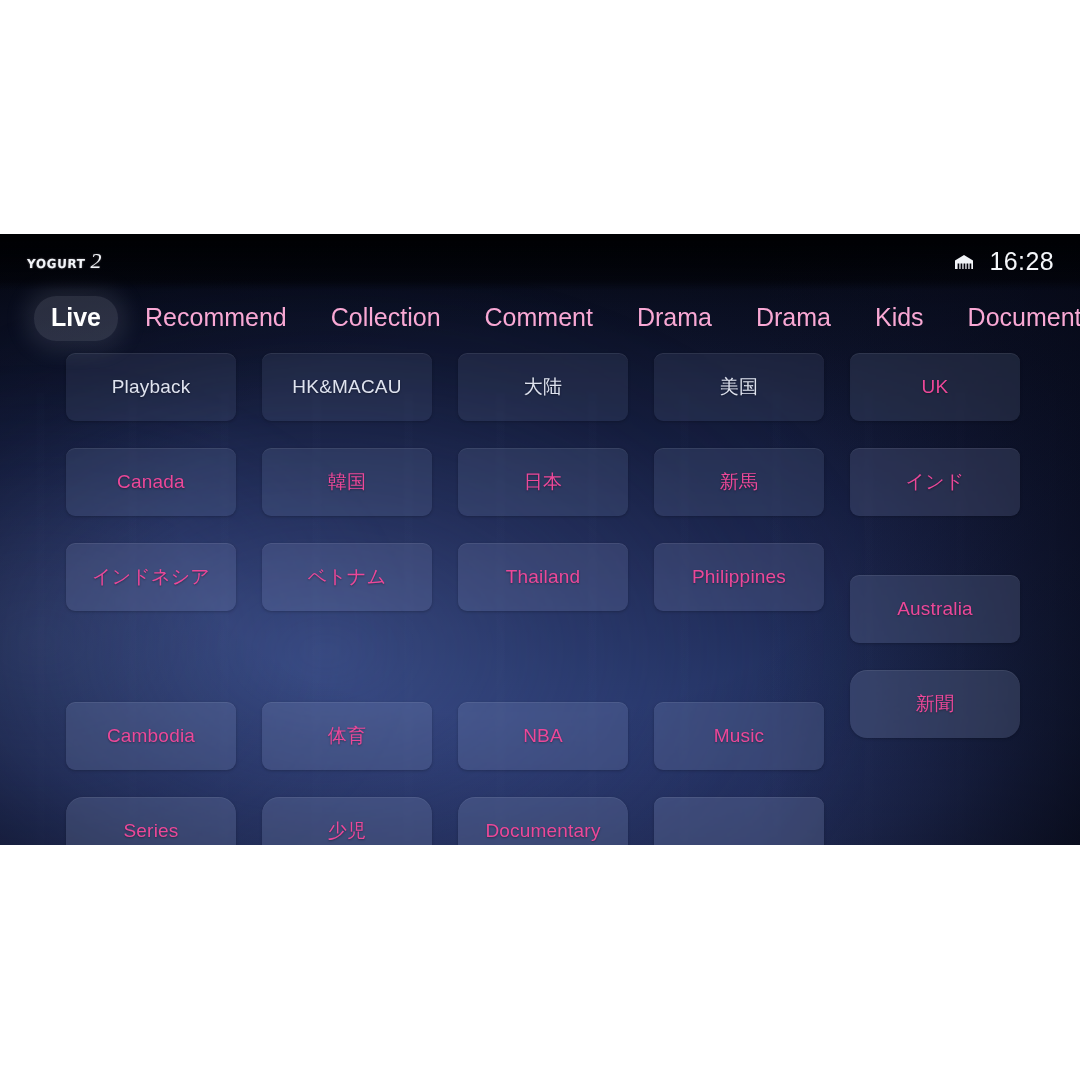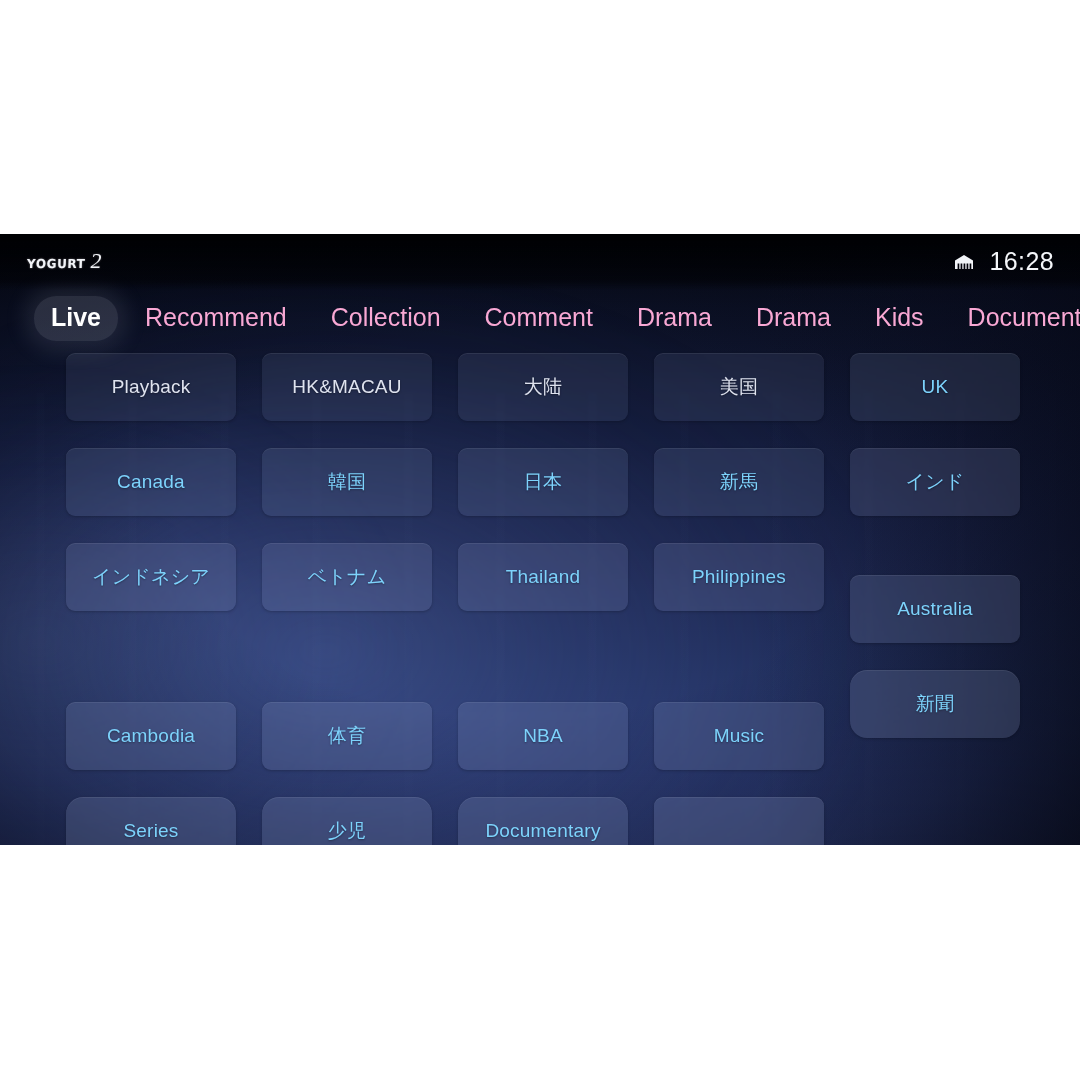--- a/index.html
+++ b/index.html
@@ -215,21 +215,21 @@
   .tile {
     height: 68px;
     border-radius: 9px;
     display: flex;
     align-items: center;
     justify-content: center;
     background: rgba(152,168,214,0.165);
     box-shadow:
       inset 0 1px 0 rgba(255,255,255,0.075),
       0 1px 3px rgba(0,0,0,0.22);
-    color: #7dd3fc;
+    color: #ec4899;
     font-size: 19px;
     letter-spacing: 0.2px;
     text-align: center;
     user-select: none;
     backdrop-filter: blur(1px);
   }
   
   .tile.r0 { background: rgba(146,164,212,0.115); color: #dfe3ef; }
   .tile.r1 { background: rgba(150,167,214,0.140); }
   .tile.r2 { background: rgba(155,172,218,0.165); }

